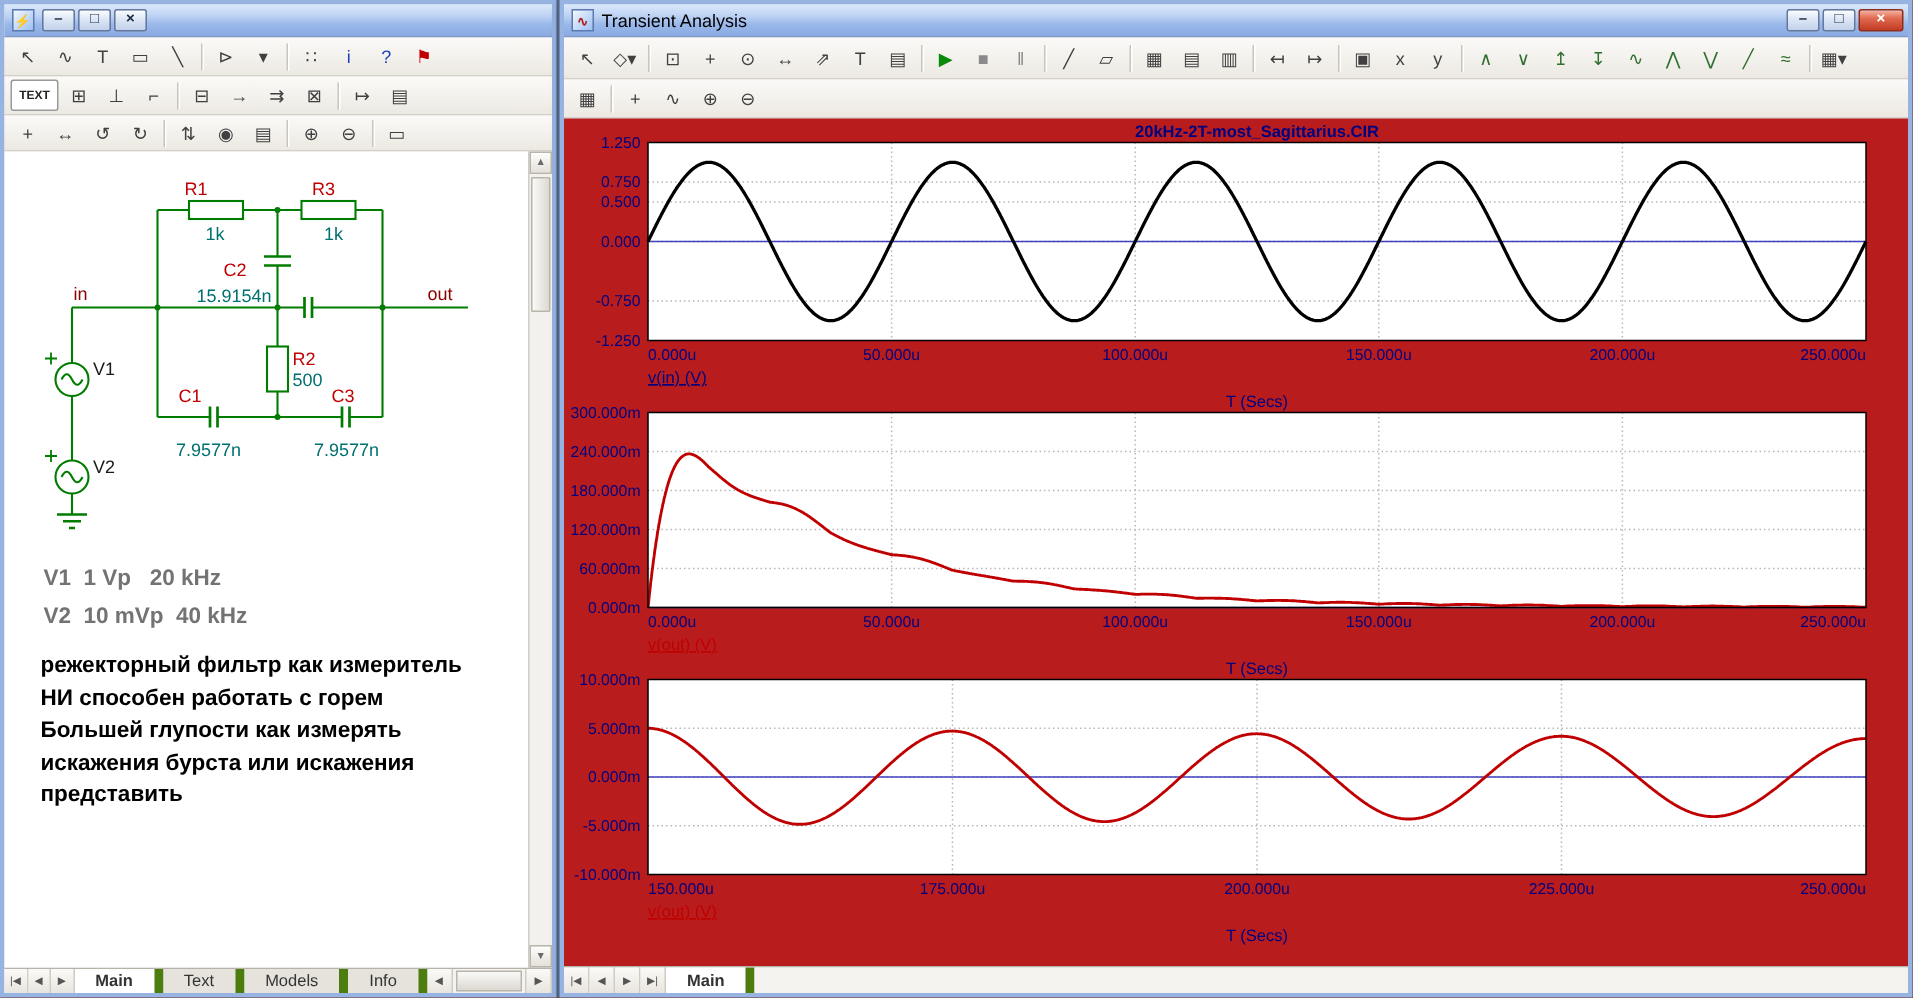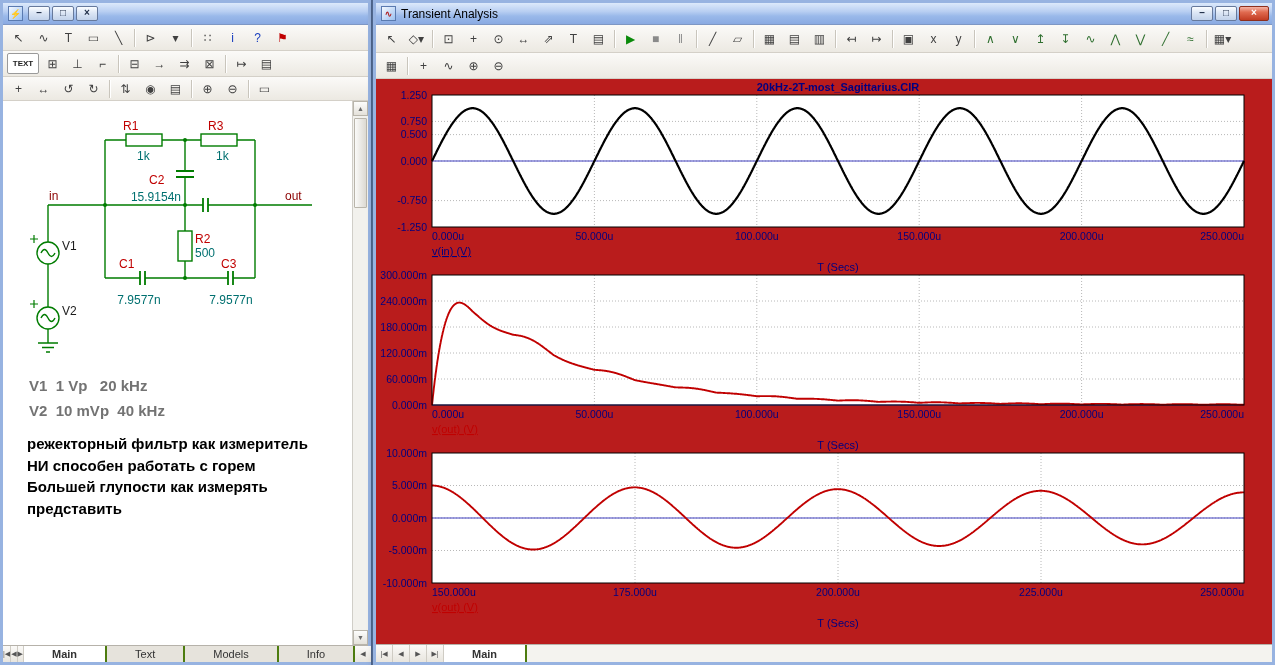--- a/index.html
+++ b/index.html
@@ -26,21 +26,21 @@
   .client-row{flex:1;display:flex;min-height:0}
   .schematic{flex:1;position:relative;background:#fff;overflow:hidden}
   .vscroll{flex:0 0 16px;background:#f2f1ed;display:flex;flex-direction:column;border-left:1px solid #d0cec8}
   .sbtn{flex:0 0 15px;height:15px;background:linear-gradient(#fdfdfc,#e4e1da);border:1px solid #b9b5ab;color:#6a6a6a;
     font-size:7px;display:flex;align-items:center;justify-content:center}
   .vtrack{flex:1;position:relative}
   .vthumb{position:absolute;left:1px;right:1px;top:2px;height:90px;background:linear-gradient(90deg,#fafaf9,#dcd9d2);border:1px solid #b9b5ab;border-radius:1px}
   .bottombar{flex:0 0 17px;display:flex;align-items:stretch;background:#f0eeea;border-top:1px solid #b6b2aa;font-size:11px}
   .navbtn{width:17px;display:flex;align-items:center;justify-content:center;font-size:7px;color:#555;
     border-right:1px solid #cfccc4;background:linear-gradient(#fbfaf8,#e8e5de);white-space:nowrap}
-  .tab{display:flex;align-items:center;padding:0 28px;border-right:2px solid #4d7c0f;background:#e6e3dc;color:#333}
+  .tab{display:flex;align-items:center;padding:0 14px;border-right:6px solid #4d7c0f;background:#e6e3dc;color:#333}
   .tab.active{background:#fff;font-weight:bold}
   .hscroll{display:flex;width:92px}
   .htrack{flex:1;position:relative;background:#f4f3ef;border-right:1px solid #cfccc4}
   .hthumb{position:absolute;top:1px;bottom:1px;left:2px;width:44px;background:linear-gradient(#fafaf9,#dcd9d2);border:1px solid #b9b5ab}
   .filler{flex:1;background:#f4f3ef}
   .analysis-client{flex:1;background:#b91c1c;position:relative;overflow:hidden}
   .spec-line{position:absolute;font-weight:bold;font-size:15px;color:#737373;white-space:pre}
   .comment{position:absolute;font-weight:bold;font-size:15px;line-height:21.5px;color:#000;white-space:nowrap}
   svg text{font-family:"Liberation Sans",sans-serif}
 </style>
@@ -173,20 +173,21 @@
           <text x="59" y="149" fill="#1a1a1a">V1</text>
           <text x="59" y="214" fill="#1a1a1a">V2</text>
         </g>
       </svg>
       <div class="spec-line" style="left:26px;top:276px">V1  1 Vp   20 kHz</div>
       <div class="spec-line" style="left:26px;top:301px">V2  10 mVp  40 kHz</div>
       <div class="comment" style="left:24px;top:332px">
         <div>режекторный фильтр как измеритель</div>
         <div>НИ способен работать с горем</div>
         <div>Большей глупости как измерять</div>
+        <div>искажения бурста или искажения</div>
         <div>представить</div>
       </div>
     </div>
     <div class="vscroll">
       <div class="sbtn">▲</div>
       <div class="vtrack">
           <div class="vthumb"></div>
         </div>
       <div class="sbtn">▼</div>
     </div>

